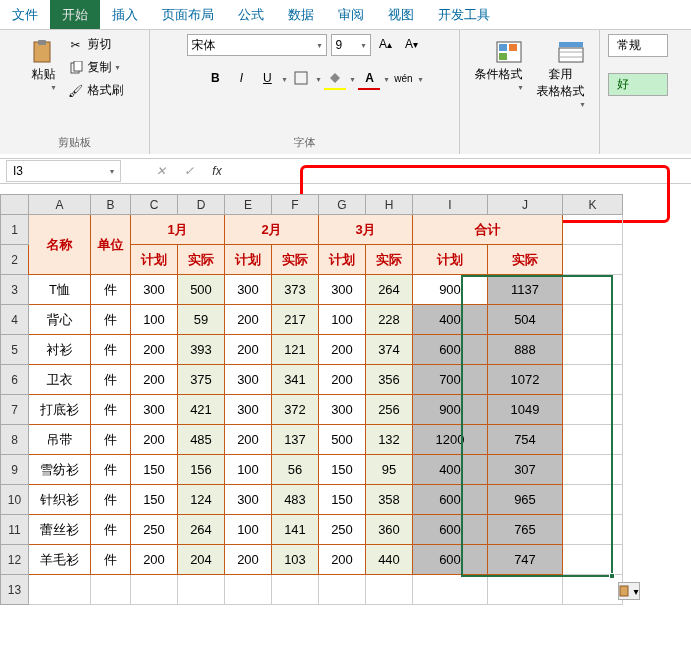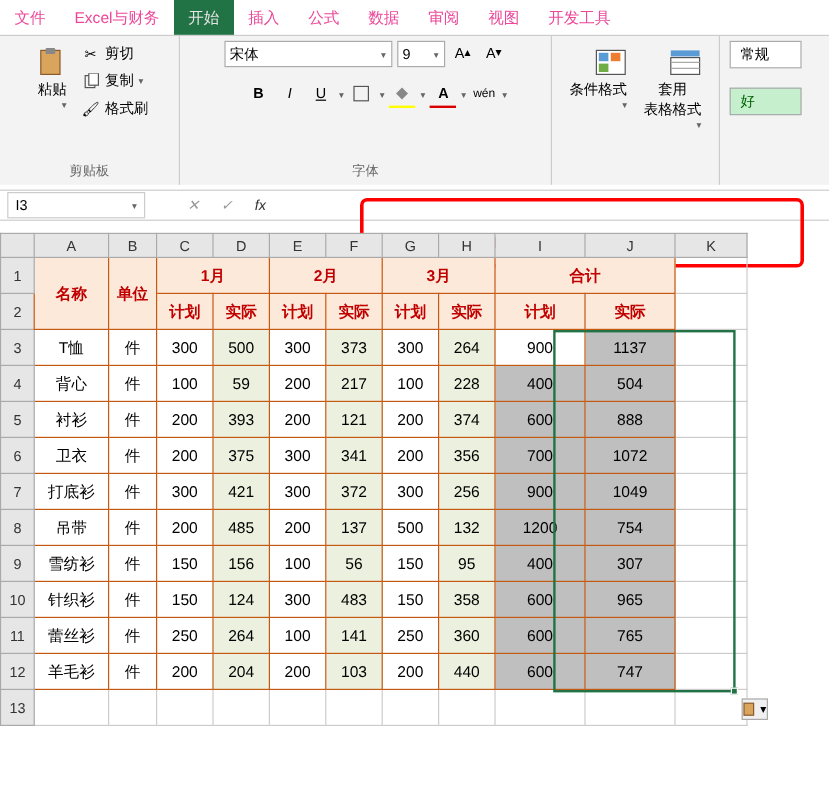--- a/index.html
+++ b/index.html
@@ -1,19 +1,19 @@
 <!DOCTYPE html>
 <html><head>
 <meta charset="utf-8">
 <style>
 * { box-sizing: border-box; margin: 0; padding: 0; }
 body { font-family: "Microsoft YaHei", sans-serif; font-size: 12px; background: #fff; overflow: hidden; width: 691px; height: 655px; position: relative; }
 
 .tabs { background: #fff; display: flex; height: 30px; border-bottom: 1px solid #ccc; }
-.tab { padding: 6px 12px; color: #ec4899; cursor: pointer; font-size: 13px; }
+.tab { padding: 6px 12px; color: #0369a1; cursor: pointer; font-size: 13px; }
 .tab.active { background: #217346; color: #e5e5e5; }
 
 .ribbon { display: flex; height: 124px; background: #f3f3f3; }
 .rgroup { border-right: 1px solid #ccc; padding: 4px 8px 2px 8px; display: flex; flex-direction: column; justify-content: space-between; align-items: center; }
 .rgroup-label { font-size: 11px; color: #666; text-align: center; padding: 2px 0; }
 .rgroup-body { flex: 1; display: flex; align-items: flex-start; gap: 6px; }
 
 .paste-area { display: flex; gap: 6px; }
 .big-btn { display: flex; flex-direction: column; align-items: flex-end; padding: 4px; cursor: pointer; }
 .big-btn .icon { width: 28px; height: 28px; display: flex; align-items: center; justify-content: center; }
@@ -59,23 +59,23 @@
 
 .pasteopt { position: absolute; width: 22px; height: 18px; border: 1px solid #aaa; background: #f0f0f0; display: flex; align-items: center; justify-content: center; font-size: 10px; }
 
 .style-box { border: 1px solid #aaa; background: #fff; padding: 2px 8px; font-size: 12px; text-align: left; }
 </style>
 </head>
 <body>
 
 <div class="tabs">
   <div class="tab">文件</div>
-  <div class="tab">Excel与财务</div>
   <div class="tab active">开始</div>
   <div class="tab">插入</div>
+  <div class="tab">页面布局</div>
   <div class="tab">公式</div>
   <div class="tab">数据</div>
   <div class="tab">审阅</div>
   <div class="tab">视图</div>
   <div class="tab">开发工具</div>
 </div>
 
 <div class="ribbon">
   <div class="rgroup" style="width:150px">
     <div class="rgroup-body paste-area">

